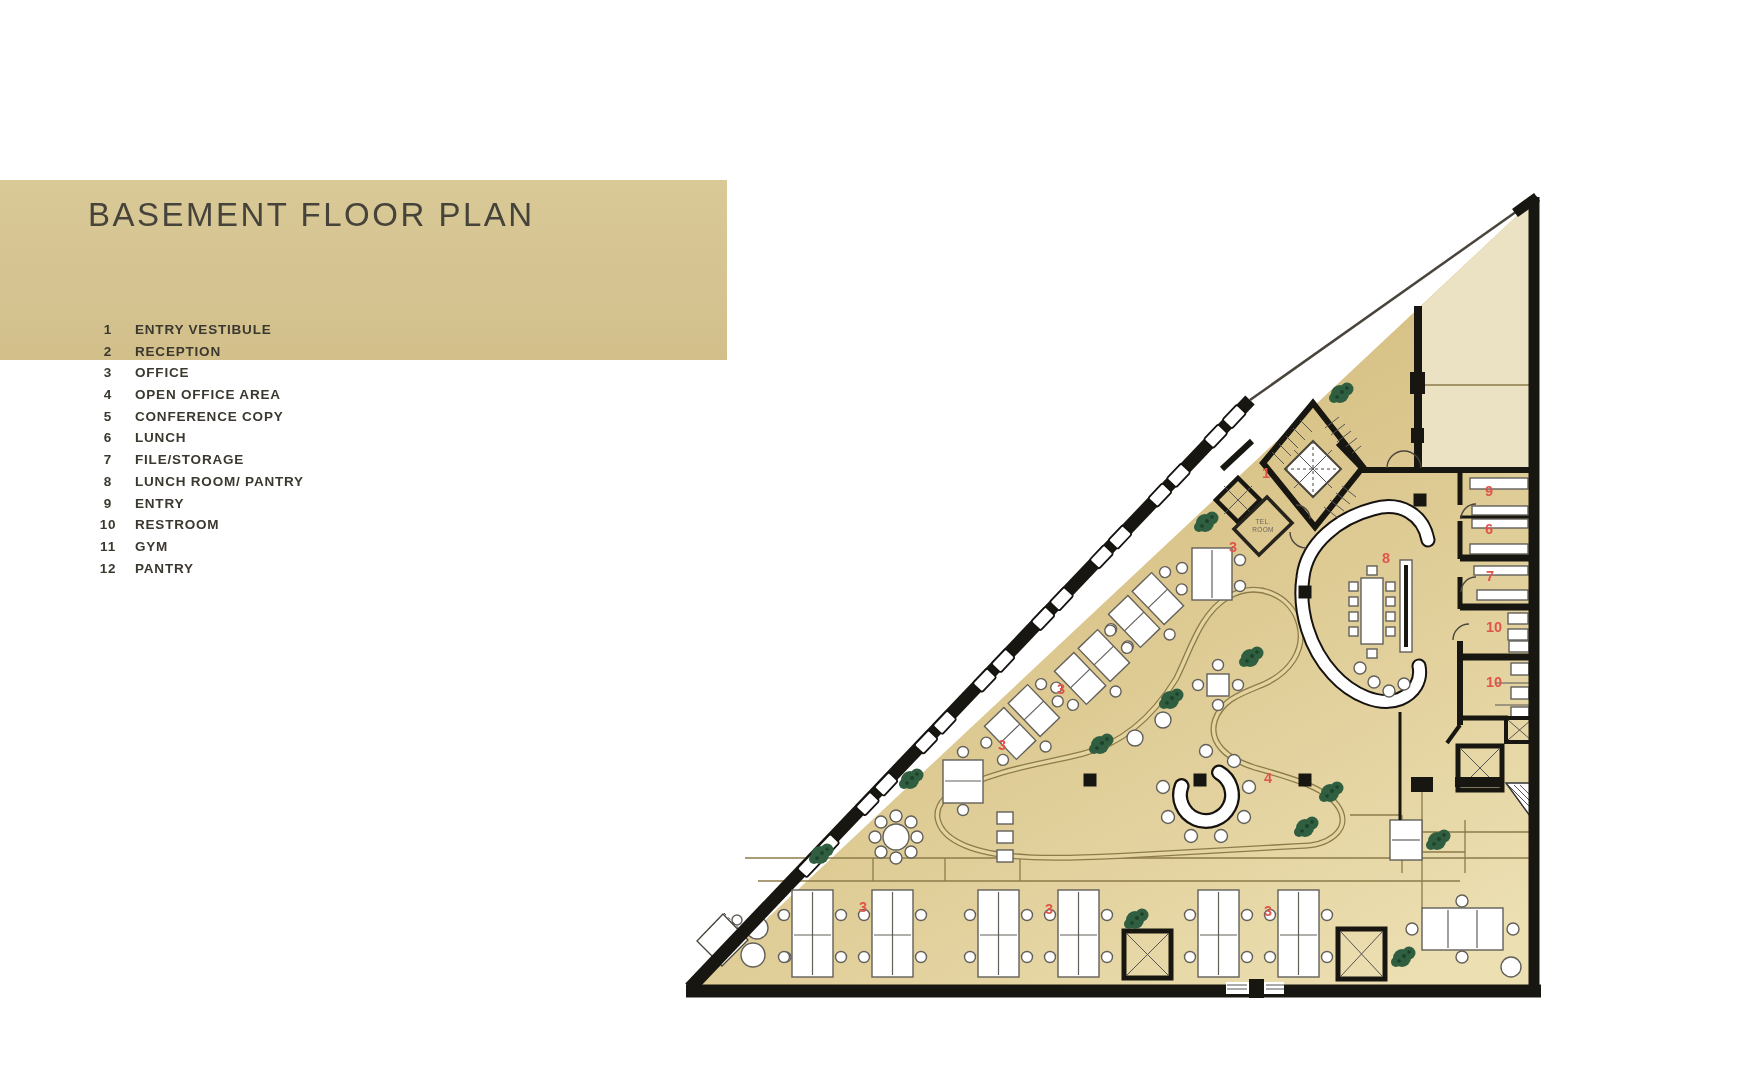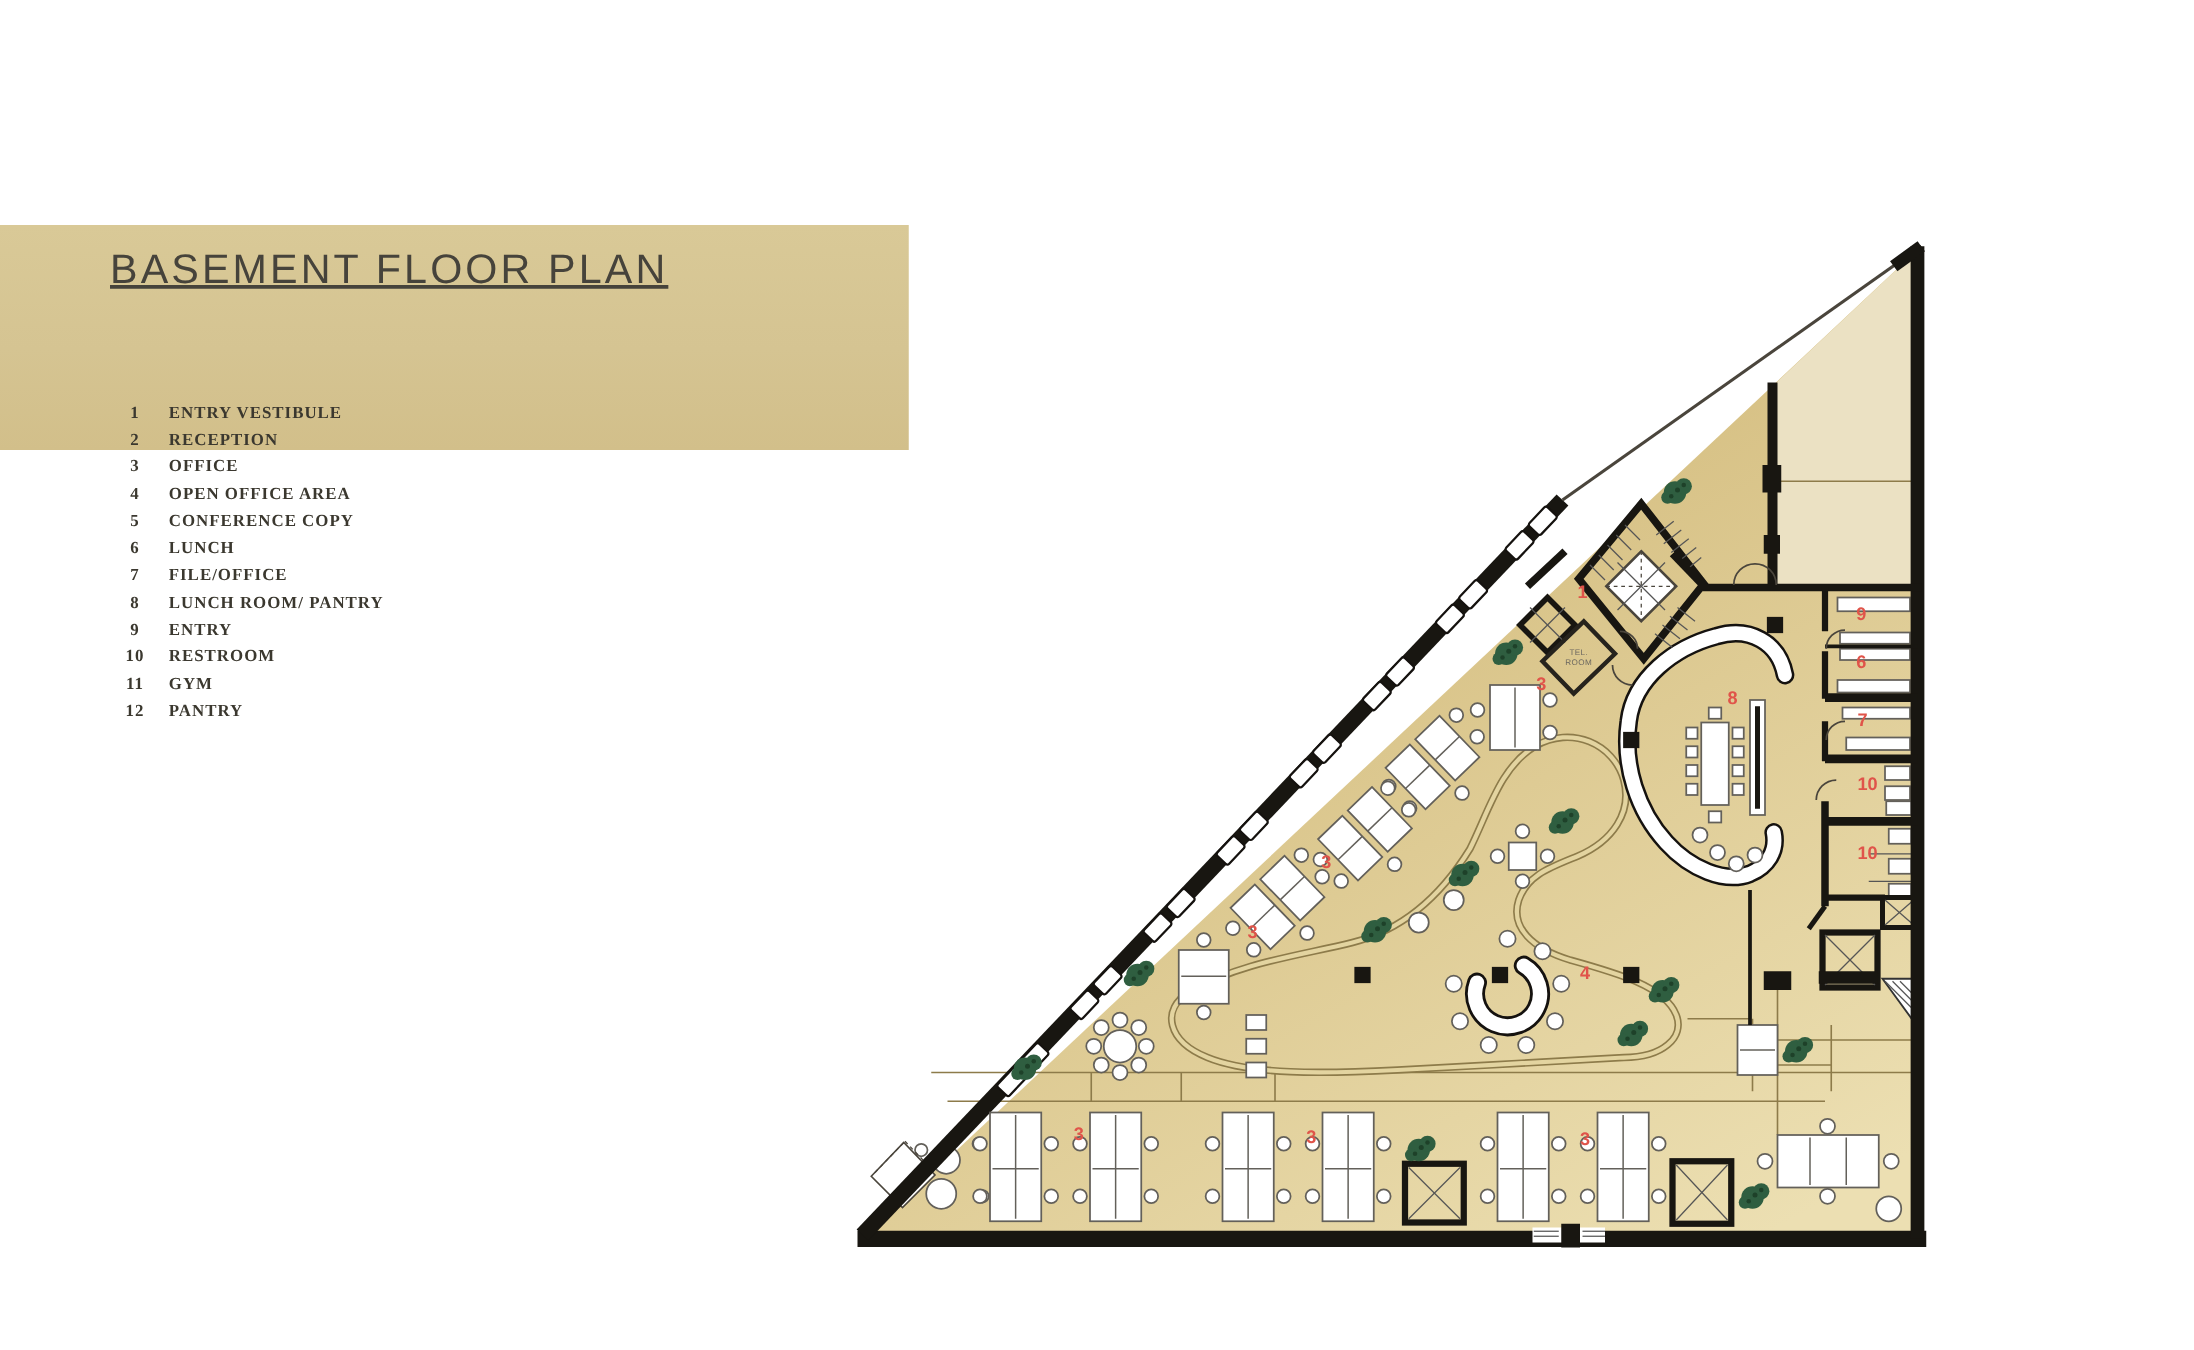--- a/index.html
+++ b/index.html
@@ -7,23 +7,23 @@
     --band:#d5c492; --title-color:#46433b; --legend-color:#3b382f;
     --wall:#181611; --red:#e0544a; --floor-light:#ecdfb2; --floor-dark:#d7c185;
     --terrace:#ebe1c3; --line:#8d7b4a; --plant:#2f5e40; --plant-dark:#1e4129;
     --furn:#63605a;
   }
   #page{position:relative;width:1755px;height:1080px;background:#fff;overflow:hidden;
         font-family:"Liberation Sans", sans-serif;}
   #title-band{position:absolute;left:0;top:180px;width:727px;height:180px;
         background:linear-gradient(180deg,#d9c997 0%,var(--band) 55%,#d2bf8a 100%);}
   #page-title{position:absolute;left:88px;top:196px;font-size:33px;letter-spacing:2.5px;
-        color:var(--title-color);font-weight:400;white-space:nowrap;text-decoration:underline;}
+        color:var(--title-color);font-weight:400;white-space:nowrap;}
   #legend{position:absolute;left:95px;top:319px;}
-  #legend ul{list-style:none;margin:0;padding:0;font-family:Liberation Serif, serif;}
+  #legend ul{list-style:none;margin:0;padding:0;}
   #legend li{height:21.7px;line-height:21.7px;font-size:13.5px;font-weight:700;
         letter-spacing:0.8px;color:var(--legend-color);white-space:nowrap;}
   #legend .num{display:inline-block;width:26px;text-align:center;}
   #legend .lbl{margin-left:14px;}
   svg{position:absolute;left:0;top:0;}
   .wall{stroke:var(--wall);fill:none;}
   .wallfill{fill:var(--wall);stroke:none;}
   .thin{stroke:var(--line);stroke-width:1.3;fill:none;}
   .thinwall{stroke:#4a453c;stroke-width:2.5;fill:none;}
   .furn{fill:#ffffff;stroke:var(--furn);stroke-width:1.4;}
@@ -45,21 +45,21 @@
   <div id="page-title">BASEMENT FLOOR PLAN</div>
 
   <div id="legend">
     <ul id="legend-list">
         <li><span class="num">1</span><span class="lbl">ENTRY VESTIBULE</span></li>
         <li><span class="num">2</span><span class="lbl">RECEPTION</span></li>
         <li><span class="num">3</span><span class="lbl">OFFICE</span></li>
         <li><span class="num">4</span><span class="lbl">OPEN OFFICE AREA</span></li>
         <li><span class="num">5</span><span class="lbl">CONFERENCE COPY</span></li>
         <li><span class="num">6</span><span class="lbl">LUNCH</span></li>
-        <li><span class="num">7</span><span class="lbl">FILE/OFFICE</span></li>
+        <li><span class="num">7</span><span class="lbl">FILE/STORAGE</span></li>
         <li><span class="num">8</span><span class="lbl">LUNCH ROOM/ PANTRY</span></li>
         <li><span class="num">9</span><span class="lbl">ENTRY</span></li>
         <li><span class="num">10</span><span class="lbl">RESTROOM</span></li>
         <li><span class="num">11</span><span class="lbl">GYM</span></li>
         <li><span class="num">12</span><span class="lbl">PANTRY</span></li>
       </ul>
   </div>
 
   <svg id="plan-svg" width="1755" height="1080" viewBox="0 0 1755 1080">
     <defs>

